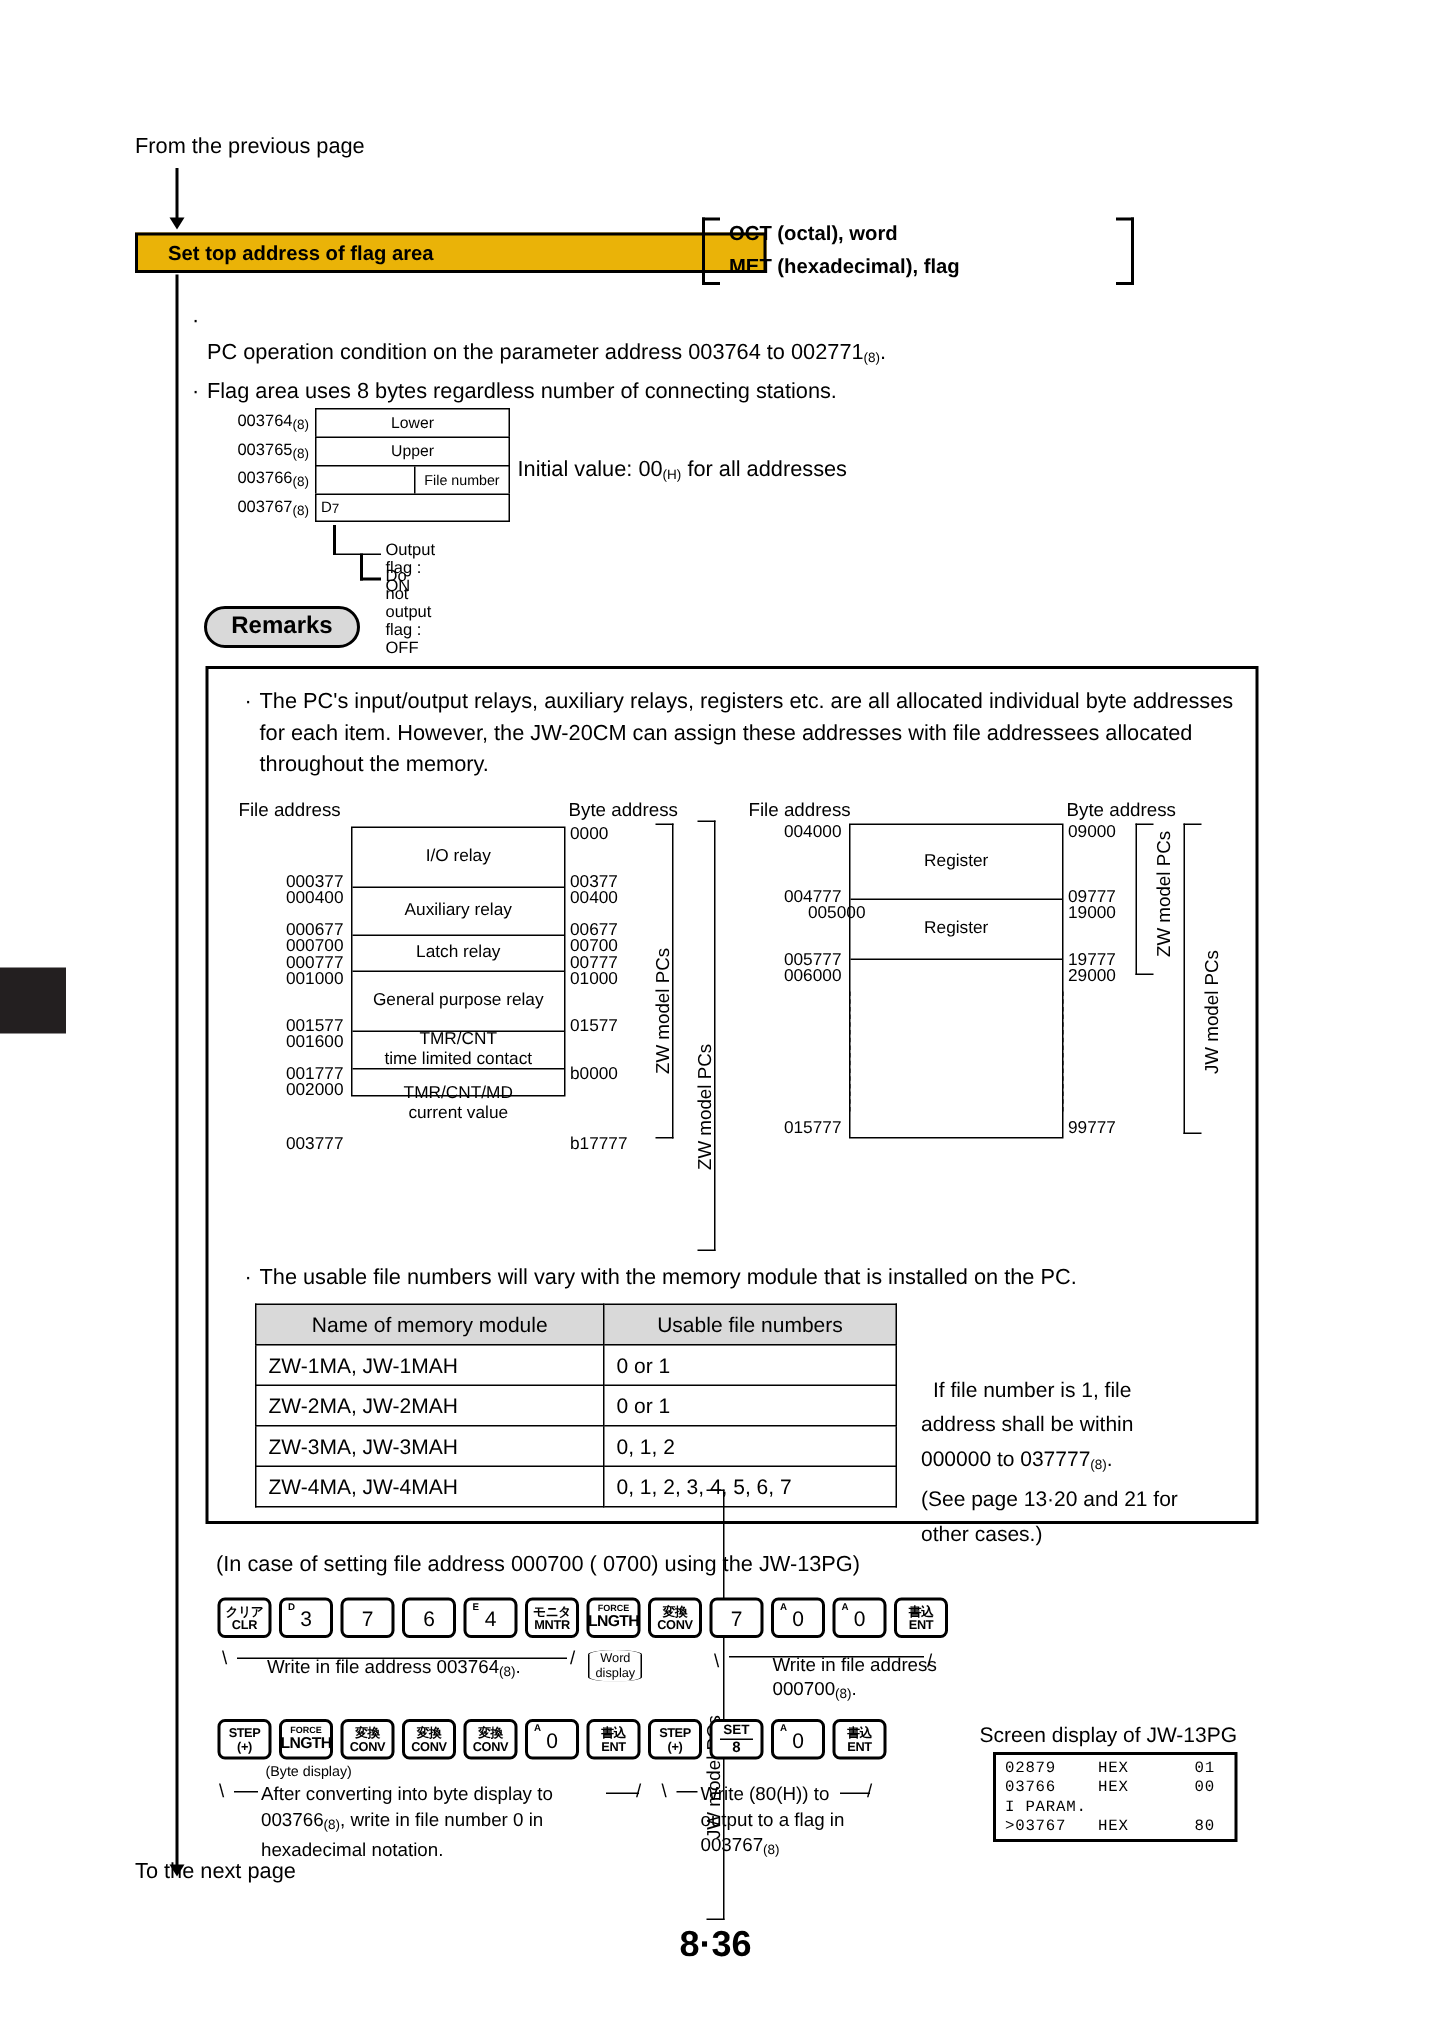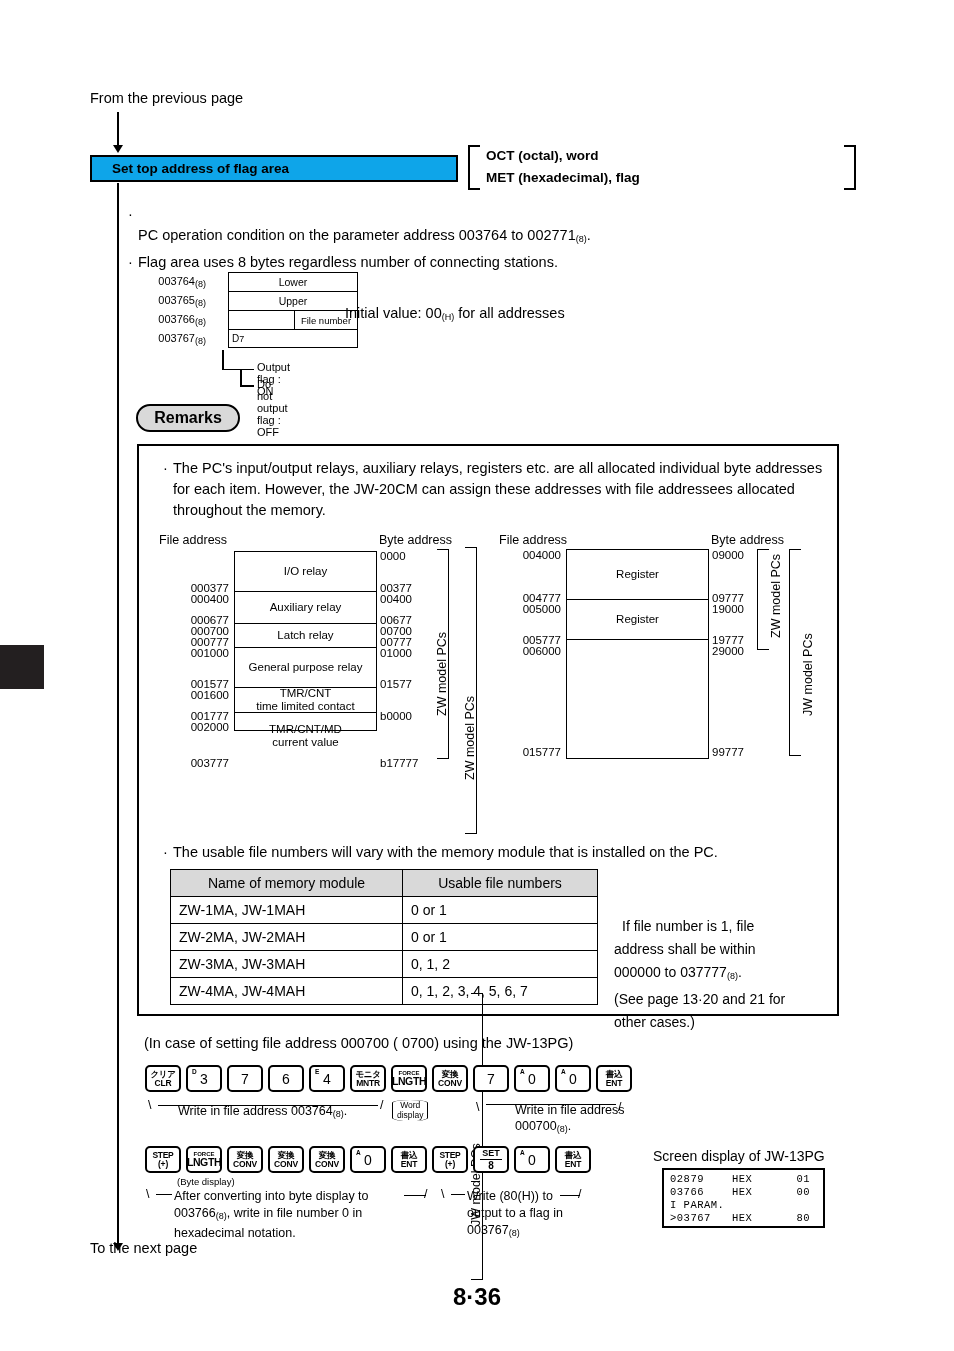--- a/index.html
+++ b/index.html
@@ -34,30 +34,30 @@
     position:absolute; left:90px; top:90px;
     font-size:14.5px;
   }
   .to-next {
     position:absolute; left:90px; top:1240px;
     font-size:14.5px;
   }
 
   
   .title-box {
-    position:absolute; left:90px; top:155px; width:368px; height:27px;
-    border:2px solid #000; background:#0ea5e9;
+    position:absolute; left:90px; top:155px; width:421px; height:27px;
+    border:2px solid #000; background:#eab308;
     display:flex; align-items:center;
     padding-left:20px;
     font-weight:bold; font-size:13.5px;
   }
 
   
   .bracket-note {
-    position:absolute; left:468px; top:145px; width:388px; height:45px;
+    position:absolute; left:468px; top:145px; width:288px; height:45px;
   }
   .bracket-note .bk {
     position:absolute; top:0; width:12px; height:45px;
     border-top:2px solid #000; border-bottom:2px solid #000;
   }
   .bracket-note .bk.l { left:0; border-left:2px solid #000; }
   .bracket-note .bk.r { right:0; border-right:2px solid #000; }
   .bracket-note .lines {
     position:absolute; left:18px; top:0px;
     font-weight:bold; font-size:13.5px; line-height:22px;
@@ -74,21 +74,20 @@
   .addrmap { position:absolute; left:145px; top:272px; }
   .addrmap .row { display:flex; align-items:stretch; height:19px; }
   .addrmap .lbl {
     width:65px; text-align:right; font-size:11px;
     padding-right:4px; line-height:19px;
   }
   .addrmap .cell {
     width:130px; border:1px solid #000; border-bottom:none;
     font-size:10.5px; display:flex; align-items:center; justify-content:center;
     position:relative;
-    margin-left:18px;
   }
   .addrmap .row:last-child .cell { border-bottom:1px solid #000; }
   .addrmap .cell.split { justify-content:flex-end; }
   .addrmap .cell.split .inner {
     border-left:1px solid #000; height:100%; width:63px;
     display:flex; align-items:center; justify-content:center; font-size:9.5px;
   }
   .addrmap .cell.left { justify-content:flex-start; padding-left:3px; font-size:10px; }
 
   .initval { position:absolute; left:345px; top:305px; font-size:14.5px; }
@@ -355,21 +354,21 @@
       <div class="mmbox" style="left:427px;top:103px;width:143px;height:210px;">
         <div class="mmseg" style="top:0;height:50px;">Register</div>
         <div class="mmseg" style="top:50px;height:40px;">Register</div>
         <div class="mmseg nob" style="top:90px;height:118px;"></div>
       </div>
       <div class="dashline" style="left:427px;top:215px;height:80px;"></div>
       <div class="dashline" style="left:569px;top:215px;height:80px;"></div>
 
       <div class="mmlbl" style="left:360px;top:103px;width:62px;">004000</div>
       <div class="mmlbl" style="left:360px;top:146px;width:62px;">004777</div>
-      <div class="mmlbl" style="left:360px;top:157px;width:62px;text-align:right;">005000</div>
+      <div class="mmlbl" style="left:376px;top:157px;width:62px;text-align:right;">005000</div>
       <div class="mmlbl" style="left:360px;top:188px;width:62px;">005777</div>
       <div class="mmlbl" style="left:360px;top:199px;width:62px;">006000</div>
       <div class="mmlbl" style="left:360px;top:300px;width:62px;">015777</div>
 
       <div class="mmlbl r" style="left:573px;top:103px;">09000</div>
       <div class="mmlbl r" style="left:573px;top:146px;">09777</div>
       <div class="mmlbl r" style="left:573px;top:157px;">19000</div>
       <div class="mmlbl r" style="left:573px;top:188px;">19777</div>
       <div class="mmlbl r" style="left:573px;top:199px;">29000</div>
       <div class="mmlbl r" style="left:573px;top:300px;">99777</div>

